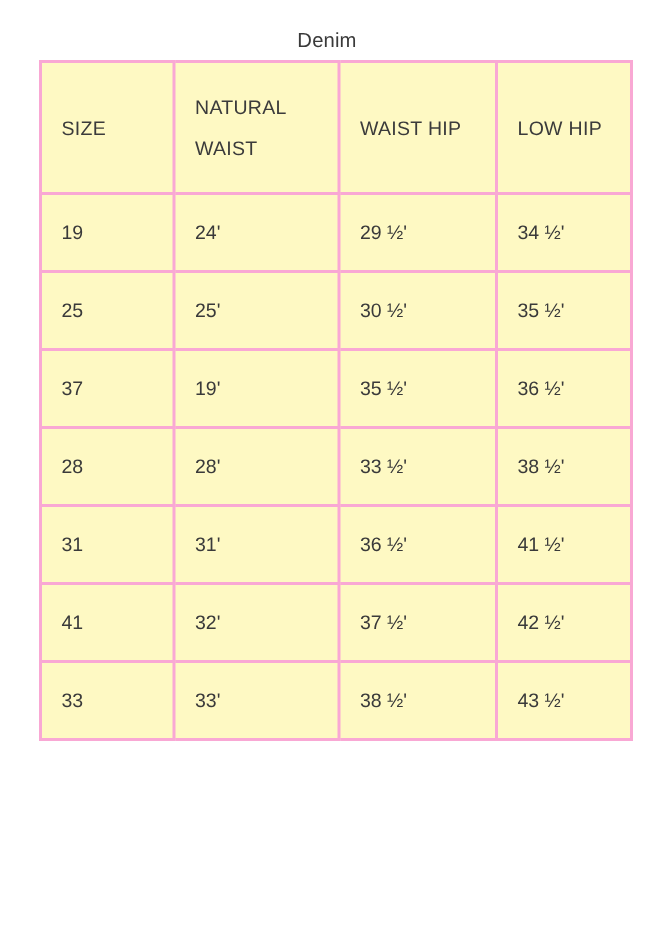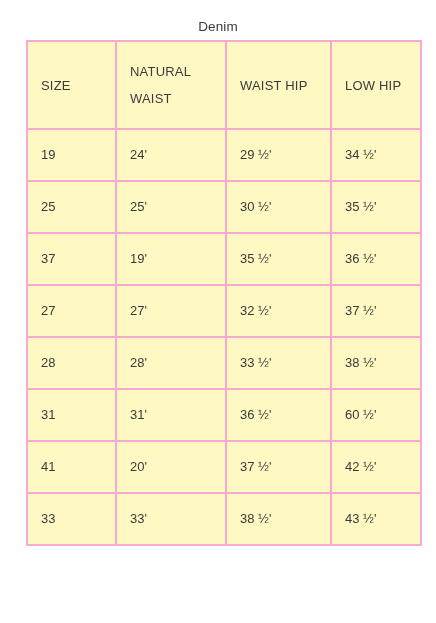--- a/index.html
+++ b/index.html
@@ -115,40 +115,34 @@
         <td>30 ½'</td>
         <td>35 ½'</td>
       </tr>
       <tr>
         <td>37</td>
         <td>19'</td>
         <td>35 ½'</td>
         <td>36 ½'</td>
       </tr>
       <tr>
-        <td>27</td>
-        <td>27'</td>
-        <td>32 ½'</td>
-        <td>37 ½'</td>
-      </tr>
-      <tr>
         <td>28</td>
         <td>28'</td>
         <td>33 ½'</td>
         <td>38 ½'</td>
       </tr>
       <tr>
         <td>31</td>
         <td>31'</td>
         <td>36 ½'</td>
-        <td>60 ½'</td>
+        <td>41 ½'</td>
       </tr>
       <tr>
         <td>41</td>
-        <td>20'</td>
+        <td>32'</td>
         <td>37 ½'</td>
         <td>42 ½'</td>
       </tr>
       <tr>
         <td>33</td>
         <td>33'</td>
         <td>38 ½'</td>
         <td>43 ½'</td>
       </tr>
     </tbody>

